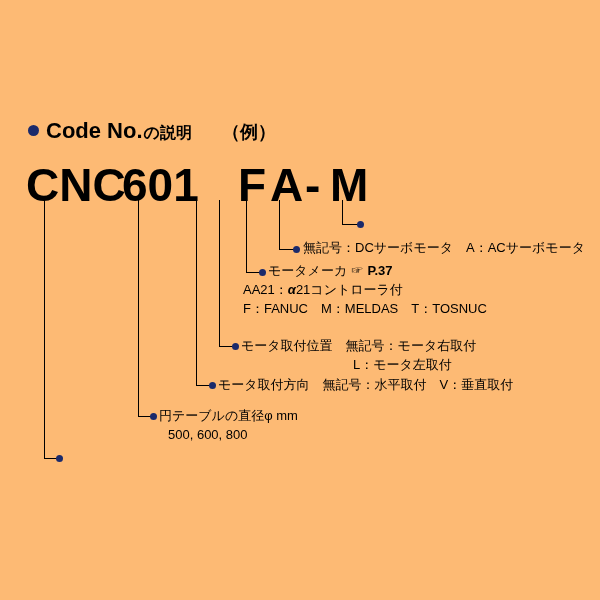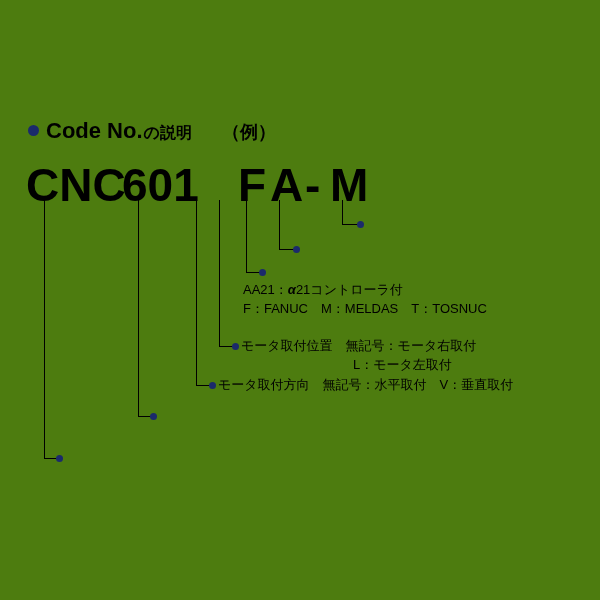--- a/index.html
+++ b/index.html
@@ -4,21 +4,21 @@
 <style>
   html, body {
     margin: 0;
     padding: 0;
     background: #ffffff;
   }
   #page {
     position: relative;
     width: 600px;
     height: 600px;
-    background: #4d7c0f;
+    background: #fdba74;
     font-family: "Liberation Sans", sans-serif;
     color: #000000;
     overflow: hidden;
   }
 
   
   #heading {
     position: absolute;
     left: 28px;
     top: 118px;
@@ -146,29 +146,39 @@
 
   <div class="vline" style="left:138px; top:200px; height:216px;"></div>
   <div class="hline" style="left:138px; top:416px; width:14px;"></div>
   <div class="dot" style="left:150px; top:413px;"></div>
 
   <div class="vline" style="left:44px; top:200px; height:258px;"></div>
   <div class="hline" style="left:44px; top:458px; width:14px;"></div>
   <div class="dot" style="left:56px; top:455px;"></div>
 
 
+  <div class="callout" style="left:303px; top:239px;">無記号：DCサーボモータ　A：ACサーボモータ</div>
 
+  <div class="callout" style="left:268px; top:262px;">
+    <span>モータメーカ</span>
+    <span class="hand">☞</span>
+    <span class="ptr">P.37</span>
+  </div>
 
   <div class="callout" style="left:243px; top:281px;">
     <span class="sub"><span>AA21：</span><span class="alpha">α</span><span>21コントローラ付</span></span>
     <span class="sub">F：FANUC　M：MELDAS　T：TOSNUC</span>
   </div>
 
   <div class="callout" style="left:218px; top:376px;">モータ取付方向　無記号：水平取付　V：垂直取付</div>
 
   <div class="callout" style="left:241px; top:337px;">
     <span class="sub">モータ取付位置　無記号：モータ右取付</span>
     <span class="sub" style="margin-left:112px;">L：モータ左取付</span>
   </div>
 
+  <div class="callout" style="left:159px; top:407px;">
+    <span class="sub">円テーブルの直径φ mm</span>
+    <span class="sub" style="margin-left:9px;">500, 600, 800</span>
+  </div>
 
 
 </div>
 
 </body></html>

